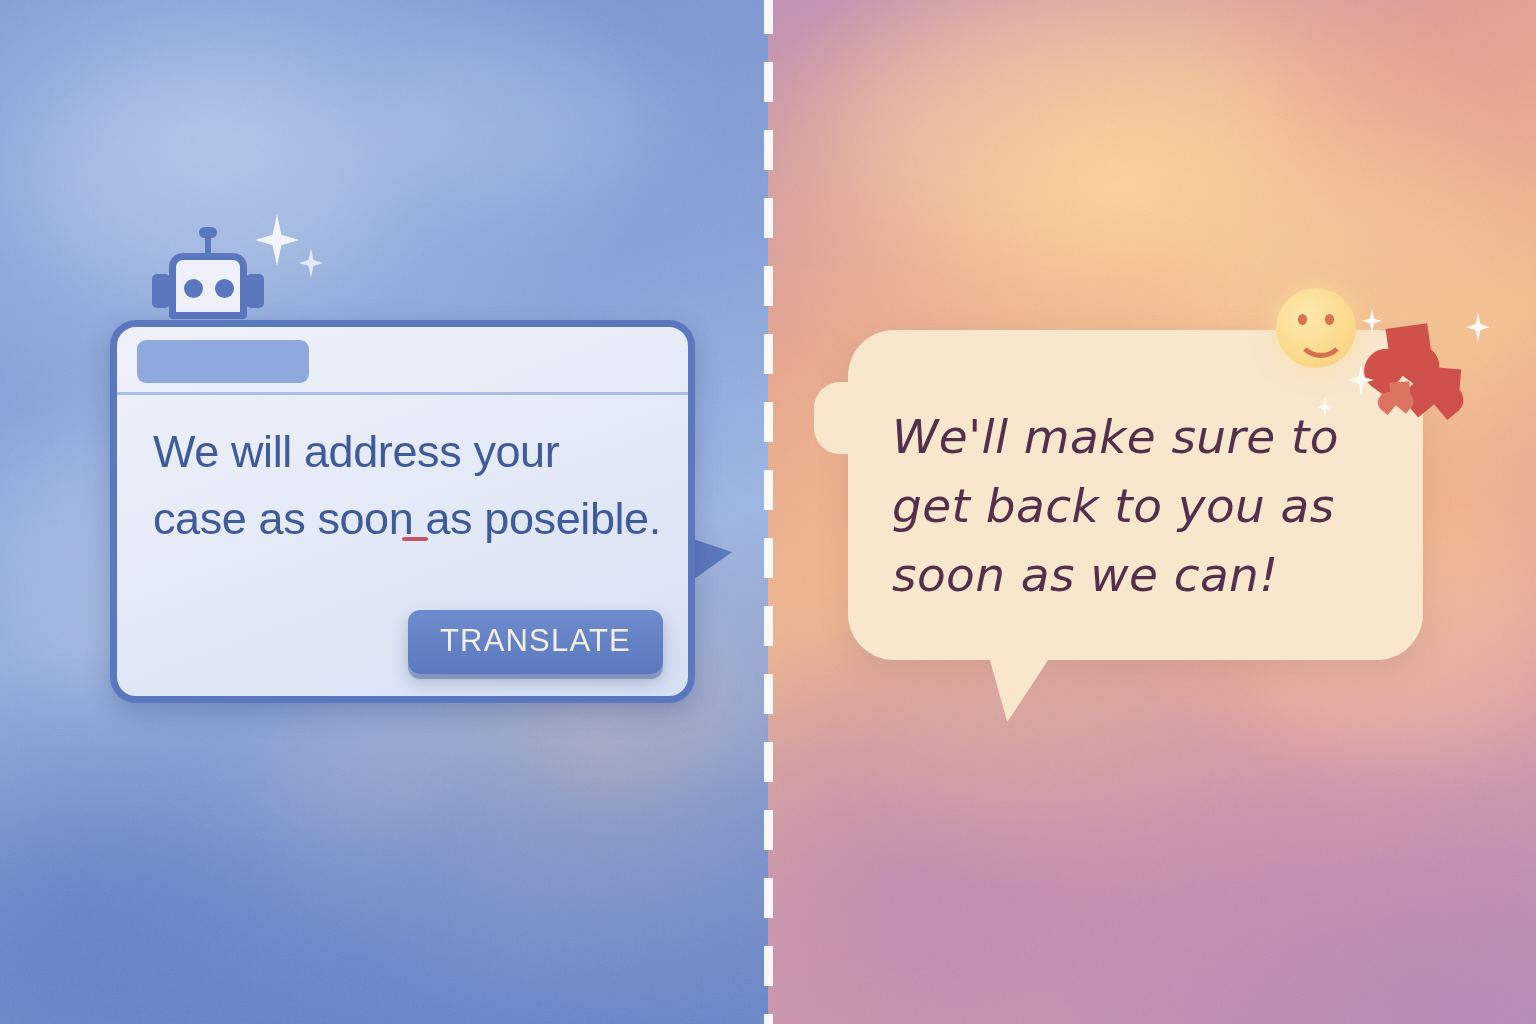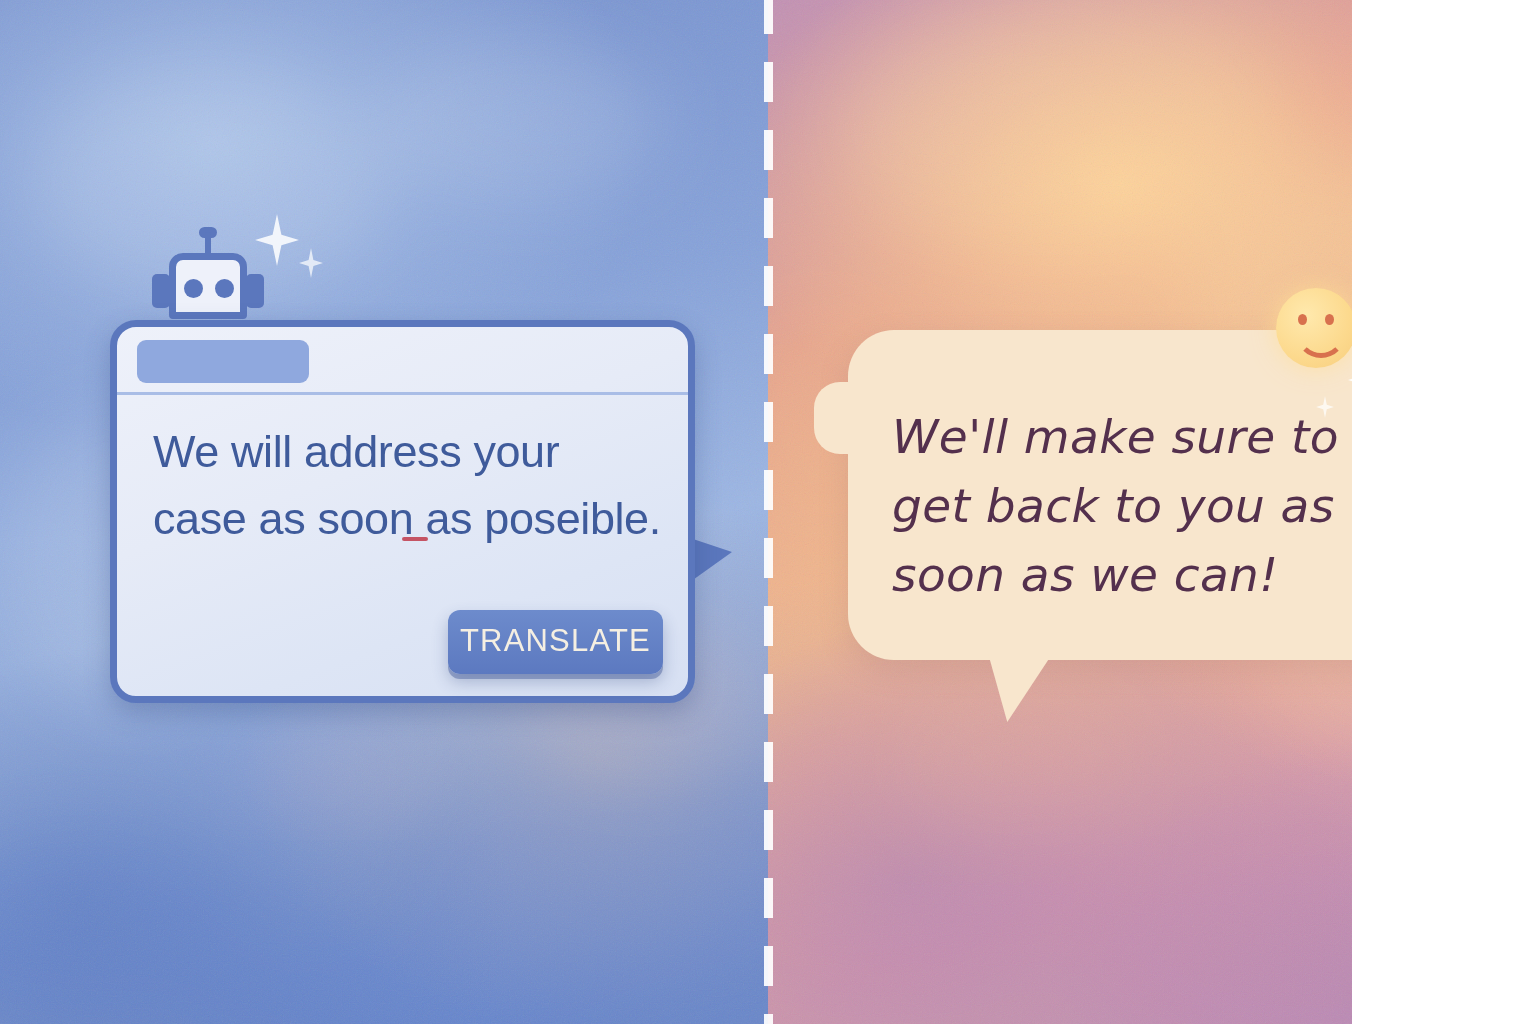--- a/index.html
+++ b/index.html
@@ -7,21 +7,21 @@
     margin: 0;
     padding: 0;
     width: 1536px;
     height: 1024px;
     overflow: hidden;
     font-family: "Liberation Sans", sans-serif;
   }
 
   #stage {
     position: relative;
-    width: 1352px;
+    width: 1536px;
     height: 1024px;
     overflow: hidden;
     background: #7b97d4;
   }
 
   
   .panel-left {
     position: absolute;
     left: 0; top: 0;
     width: 768px; height: 1024px;
@@ -122,21 +122,21 @@
     left: 402px; top: 537px;
     width: 26px; height: 4px;
     background: #c0394a;
     opacity: .85;
     border-radius: 2px;
   }
 
   .translate-button {
     position: absolute;
     right: 25px; bottom: 22px;
-    padding: 13px 12px 15px;
+    padding: 13px 32px 15px;
     background: linear-gradient(180deg, #6d8bcc 0%, #5c79c0 100%);
     color: #f5efe2;
     font-size: 31px;
     letter-spacing: 1.2px;
     border: none;
     border-radius: 12px;
     box-shadow: 0 5px 0 rgba(74,96,156,0.45), 0 8px 16px rgba(48,70,126,0.30);
     cursor: pointer;
     font-family: "Liberation Sans", sans-serif;
   }

